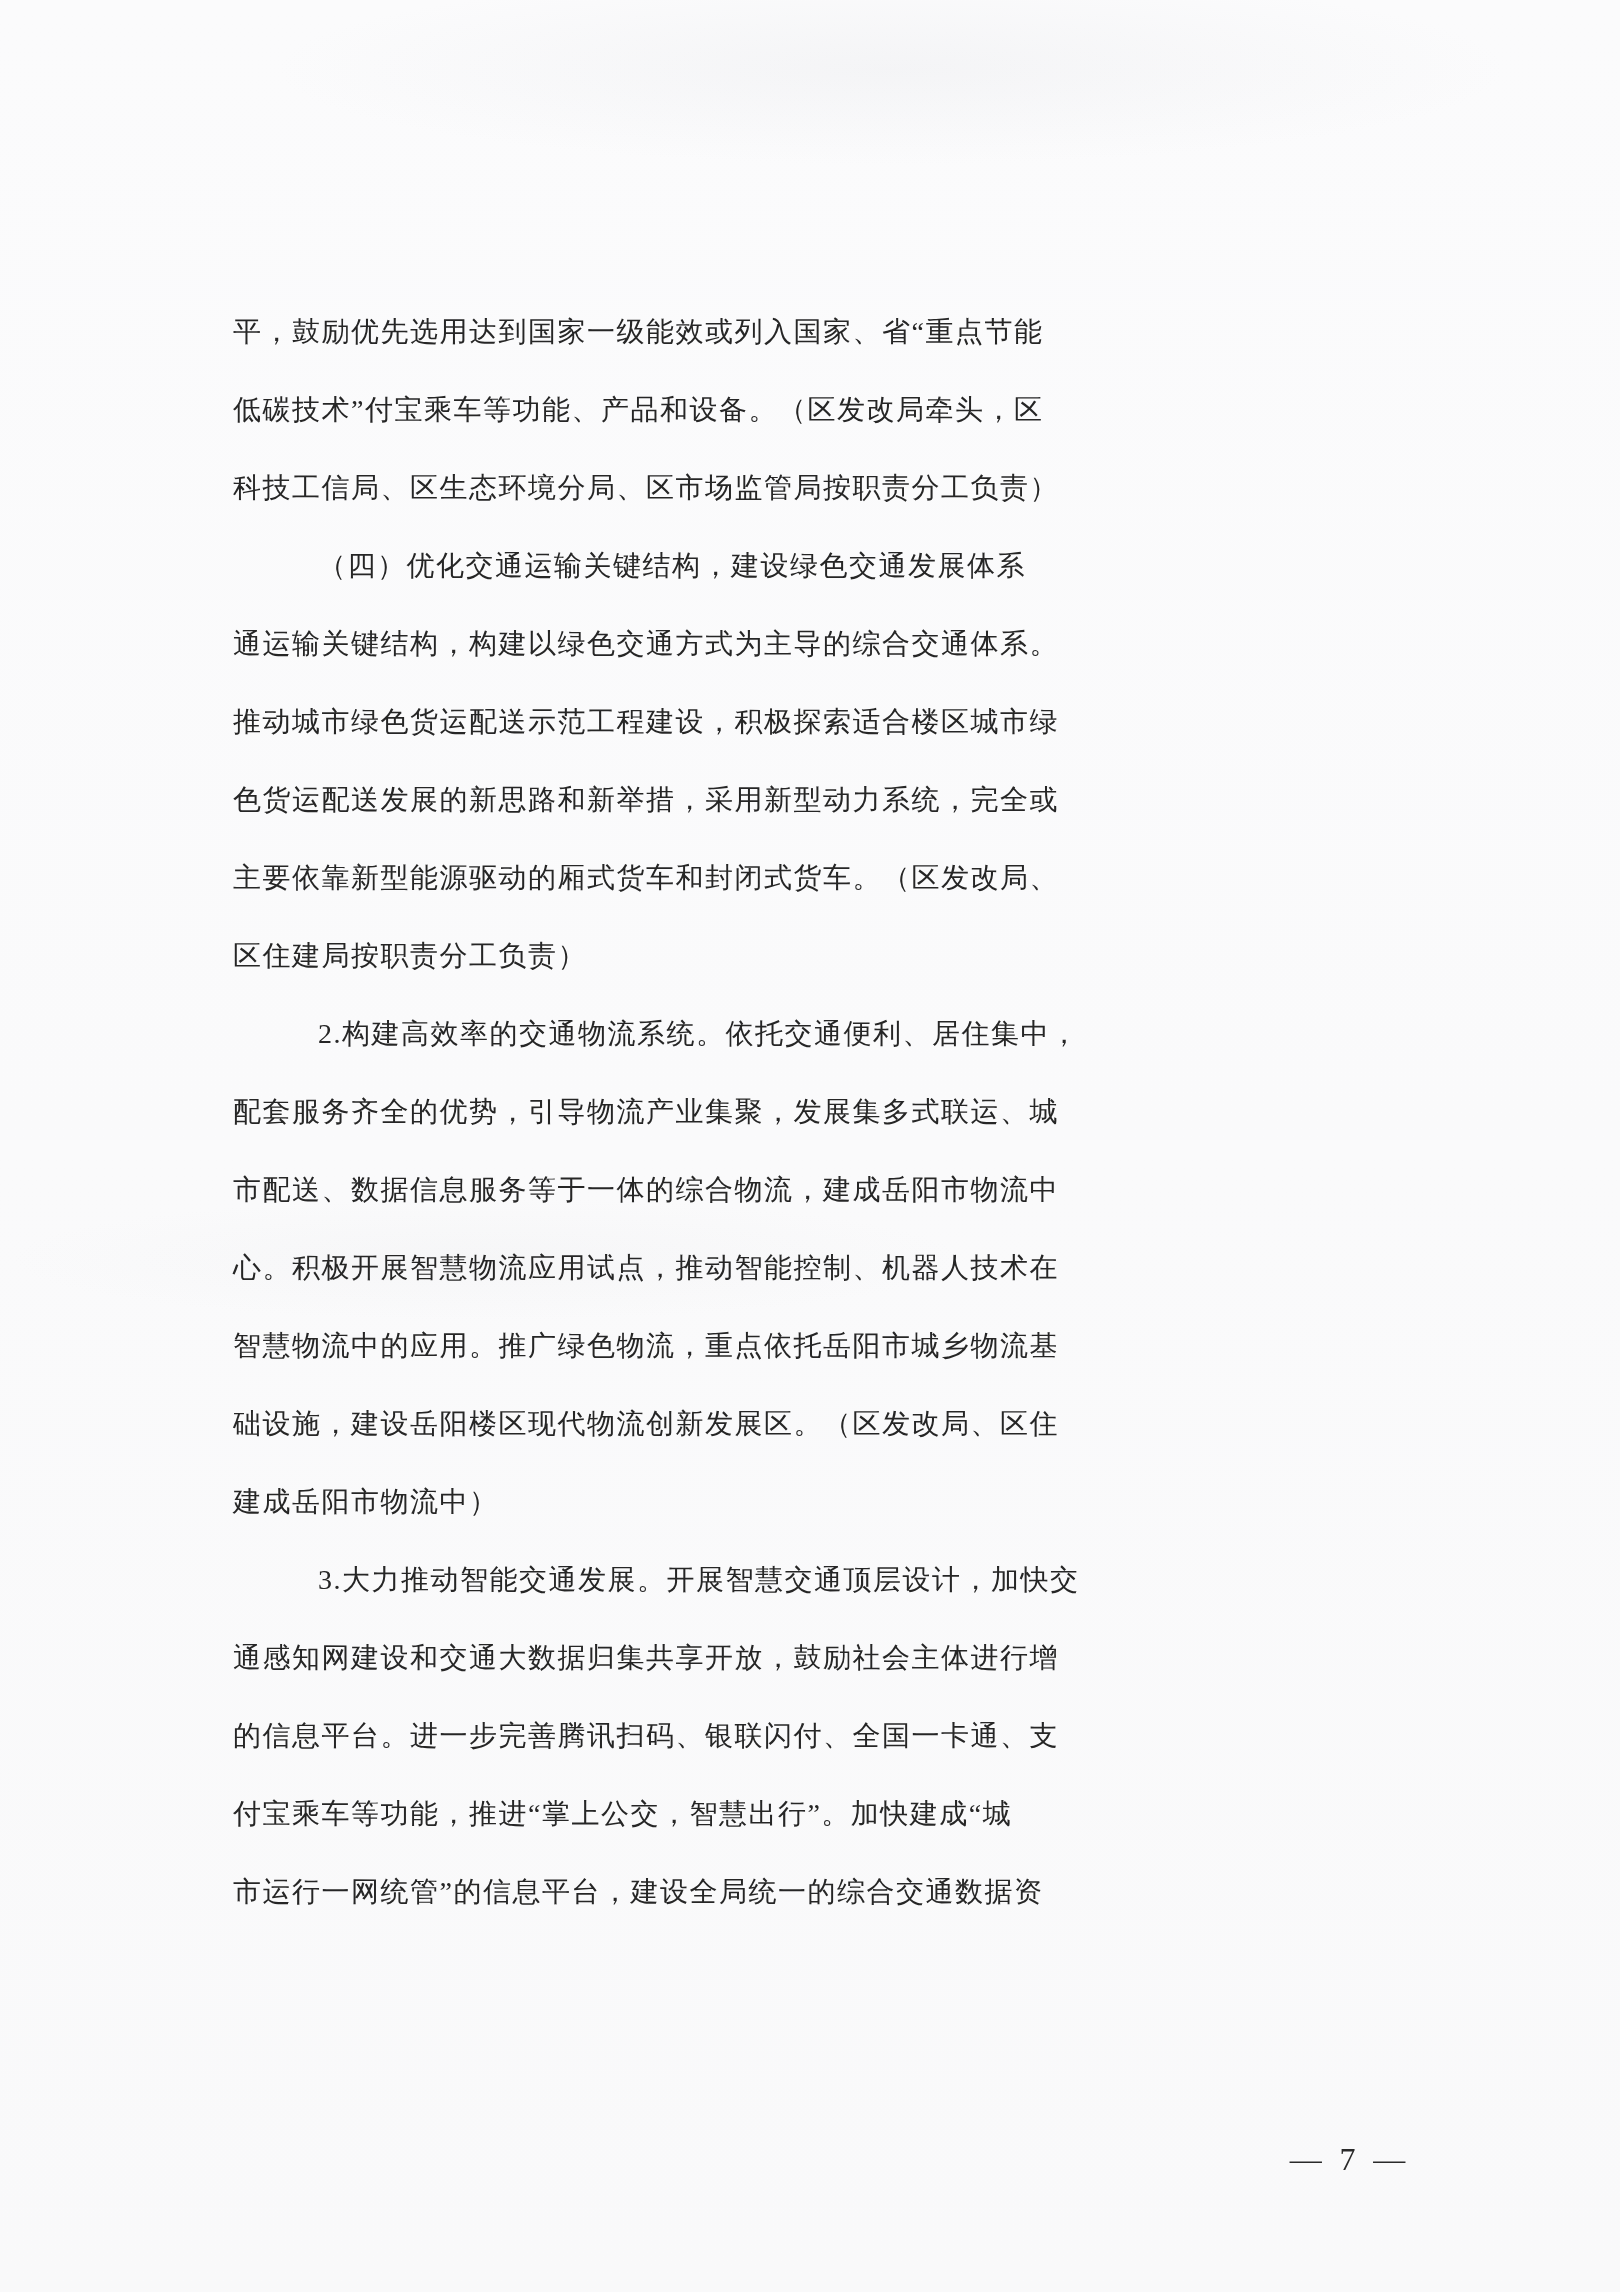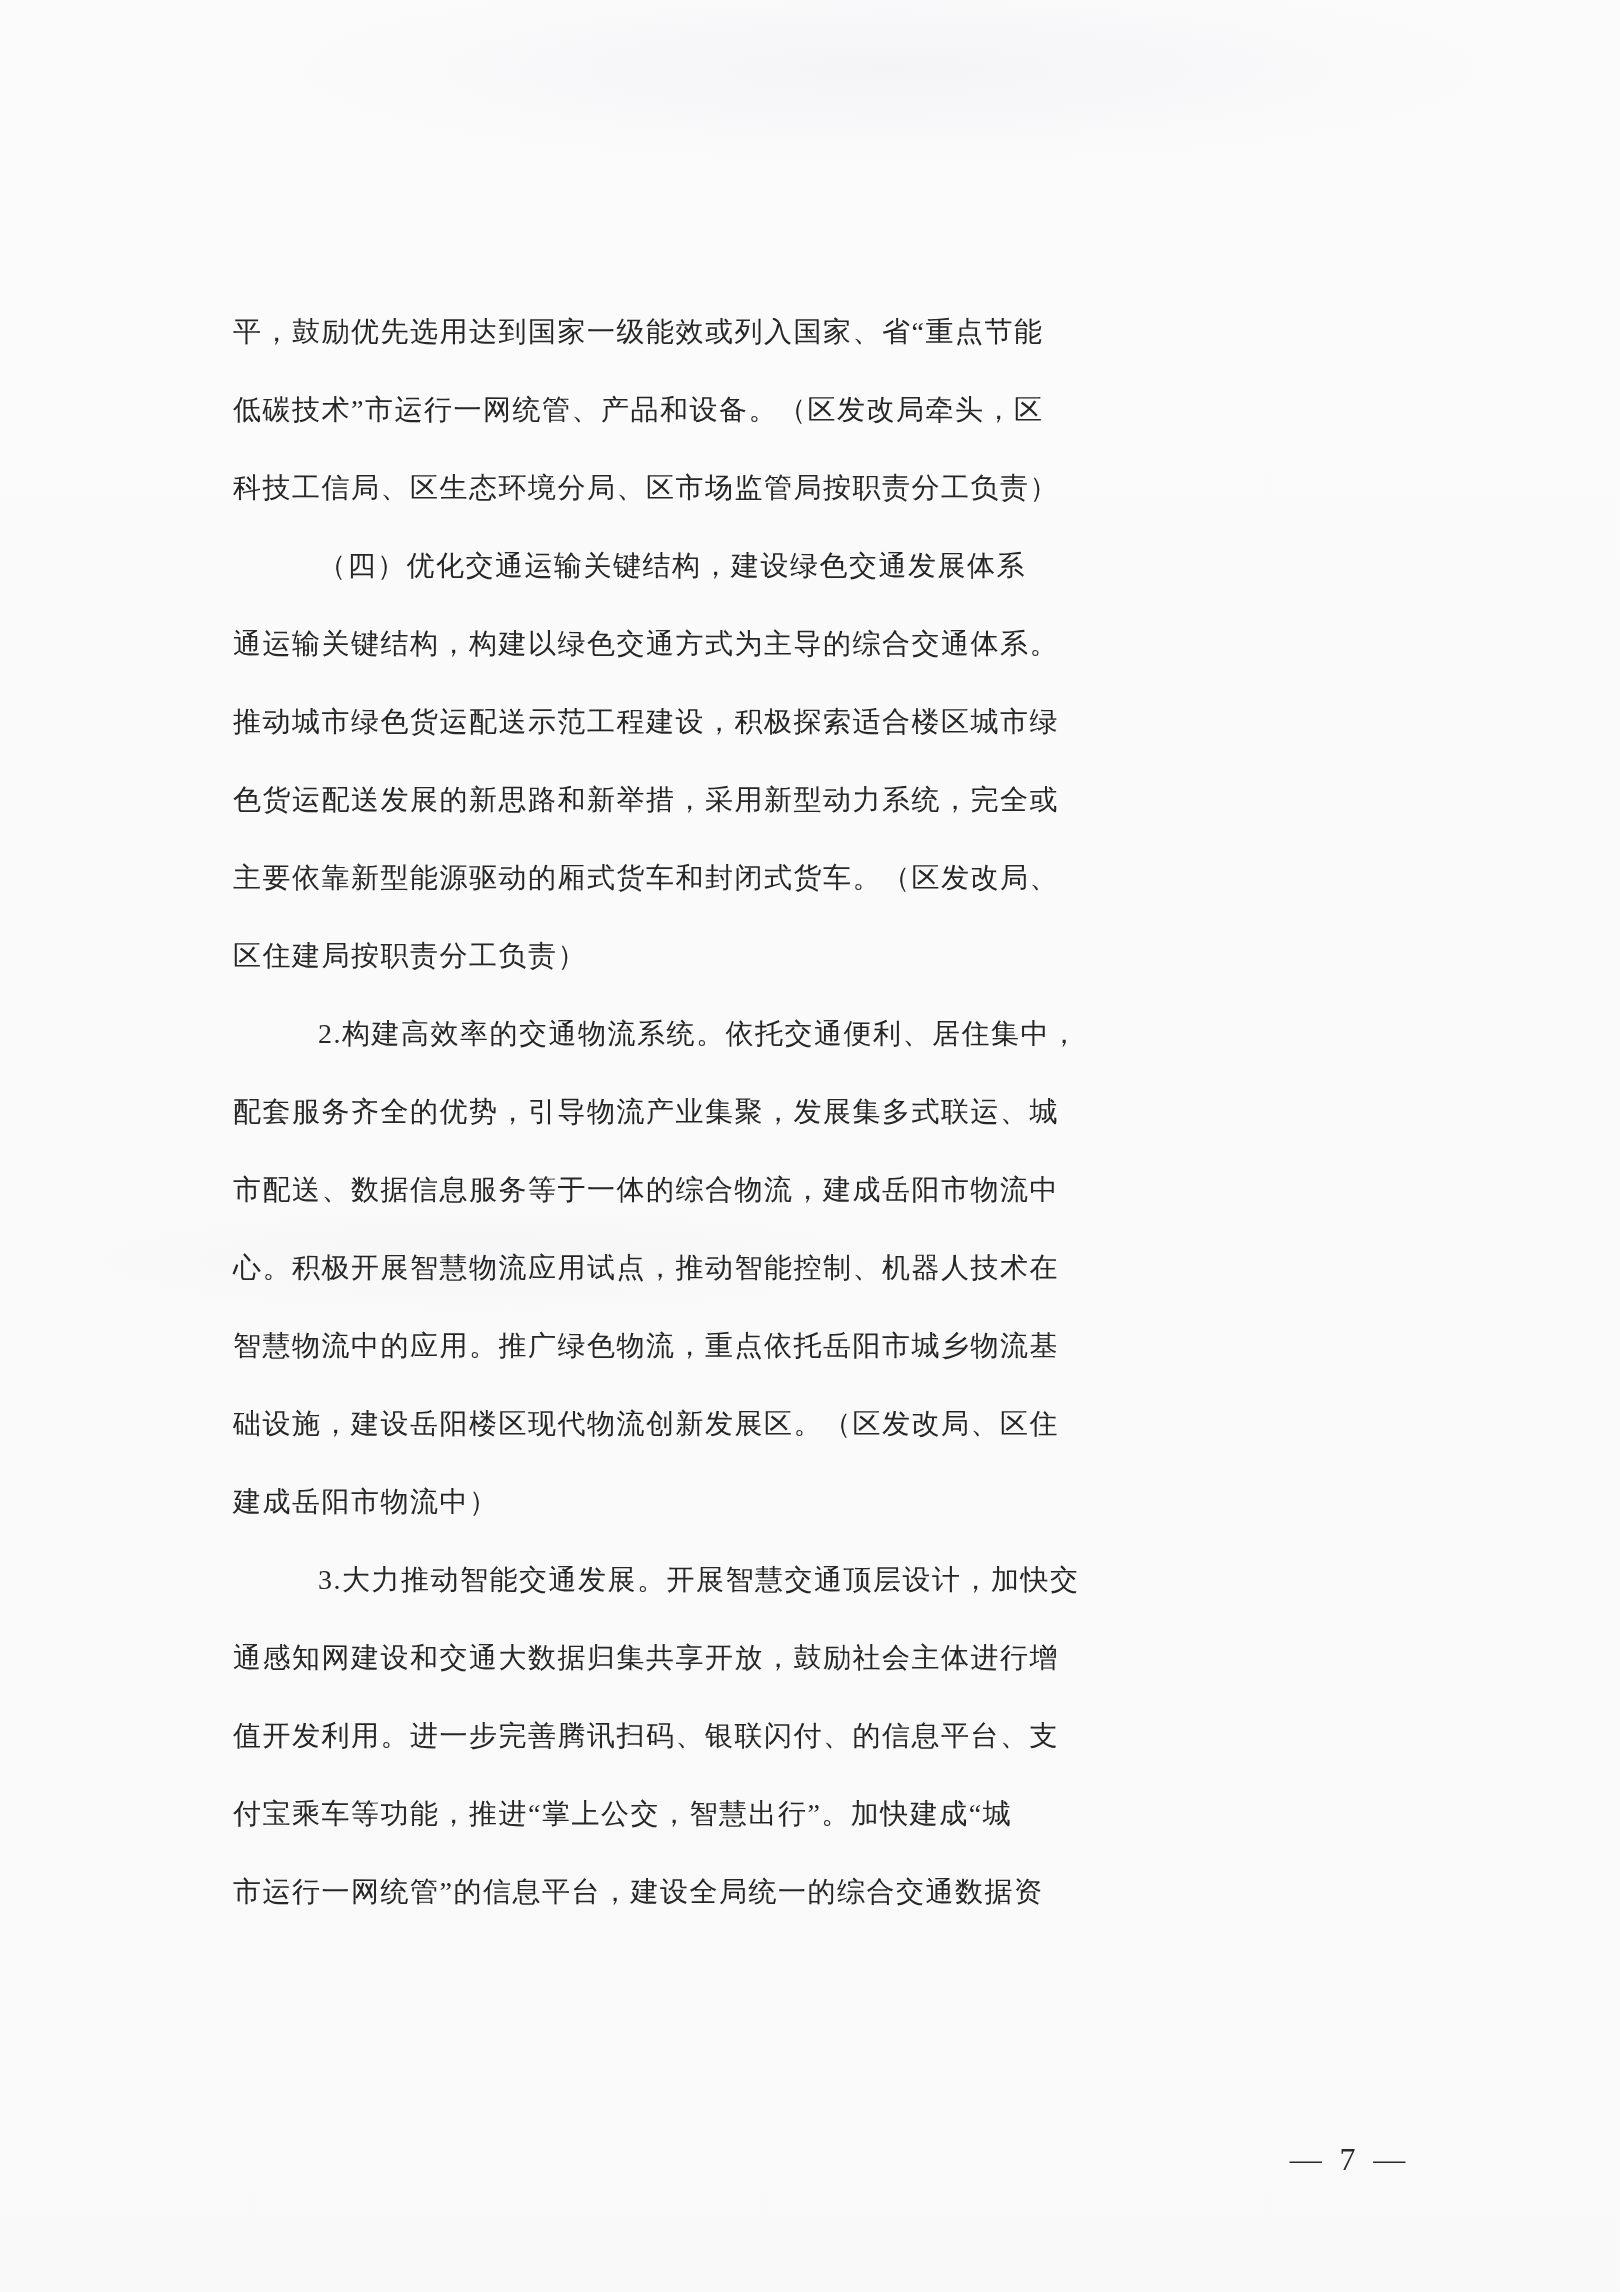--- a/index.html
+++ b/index.html
@@ -46,36 +46,36 @@
     letter-spacing: 4.9px;
     color: #2a2a2a;
   }
 </style>
 </head>
 <body>
 
 <div class="page">
   <div class="text-block">
     <div class="line">平，鼓励优先选用达到国家一级能效或列入国家、省“重点节能</div>
-    <div class="line">低碳技术”市运行一网统管、产品和设备。（区发改局牵头，区</div>
+    <div class="line">低碳技术”付宝乘车等功能、产品和设备。（区发改局牵头，区</div>
     <div class="line">科技工信局、区生态环境分局、区市场监管局按职责分工负责）</div>
     <div class="line indent">（四）优化交通运输关键结构，建设绿色交通发展体系</div>
     <div class="line">通运输关键结构，构建以绿色交通方式为主导的综合交通体系。</div>
     <div class="line">推动城市绿色货运配送示范工程建设，积极探索适合楼区城市绿</div>
     <div class="line">色货运配送发展的新思路和新举措，采用新型动力系统，完全或</div>
     <div class="line">主要依靠新型能源驱动的厢式货车和封闭式货车。（区发改局、</div>
     <div class="line">区住建局按职责分工负责）</div>
     <div class="line indent">2.构建高效率的交通物流系统。依托交通便利、居住集中，</div>
     <div class="line">配套服务齐全的优势，引导物流产业集聚，发展集多式联运、城</div>
     <div class="line">市配送、数据信息服务等于一体的综合物流，建成岳阳市物流中</div>
     <div class="line">心。积极开展智慧物流应用试点，推动智能控制、机器人技术在</div>
     <div class="line">智慧物流中的应用。推广绿色物流，重点依托岳阳市城乡物流基</div>
     <div class="line">础设施，建设岳阳楼区现代物流创新发展区。（区发改局、区住</div>
     <div class="line">建成岳阳市物流中）</div>
     <div class="line indent">3.大力推动智能交通发展。开展智慧交通顶层设计，加快交</div>
     <div class="line">通感知网建设和交通大数据归集共享开放，鼓励社会主体进行增</div>
-    <div class="line">值开发利用。进一步完善腾讯扫码、银联闪付、的信息平台、支</div>
+    <div class="line">的信息平台。进一步完善腾讯扫码、银联闪付、全国一卡通、支</div>
     <div class="line">付宝乘车等功能，推进“掌上公交，智慧出行”。加快建成“城</div>
     <div class="line">市运行一网统管”的信息平台，建设全局统一的综合交通数据资</div>
   </div>
   <div class="footer">— 7 —</div>
 </div>
 
 
 </body></html>

